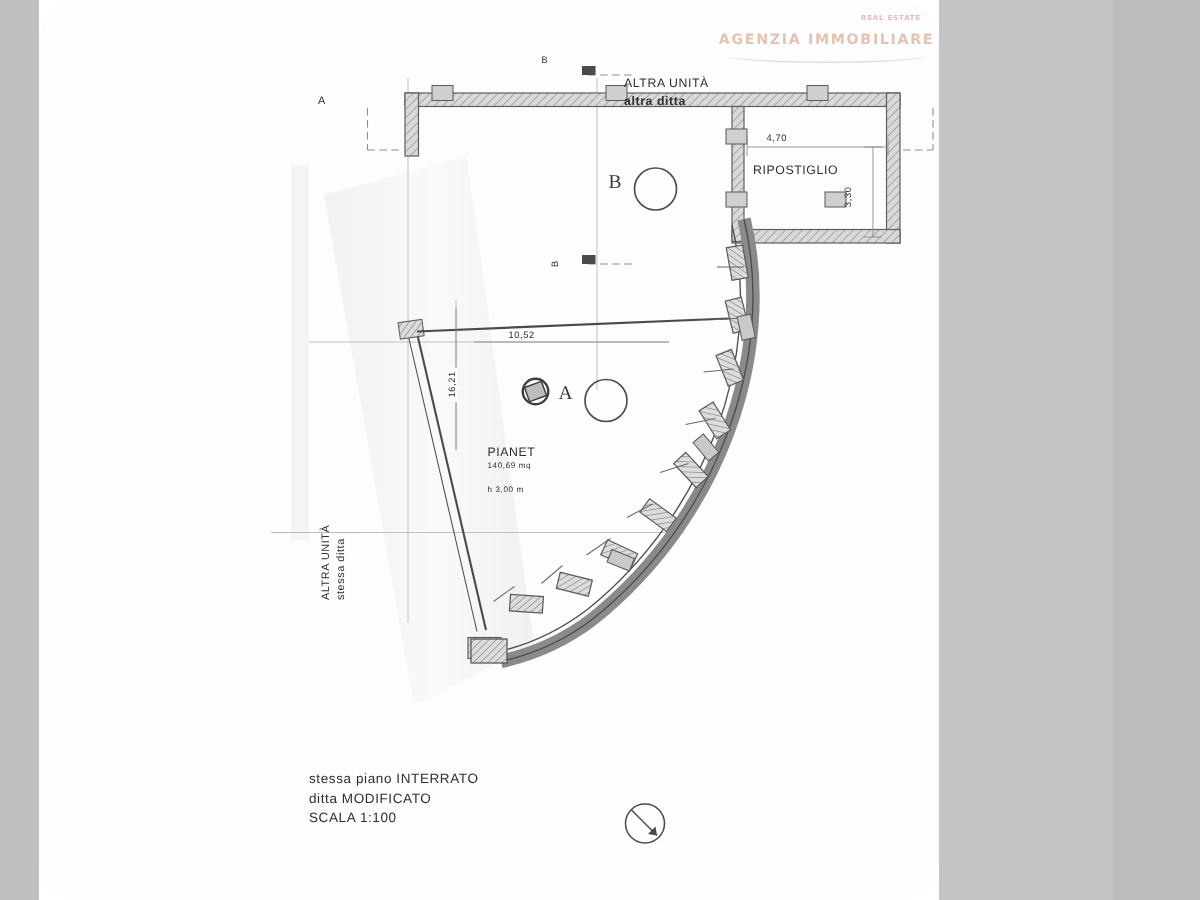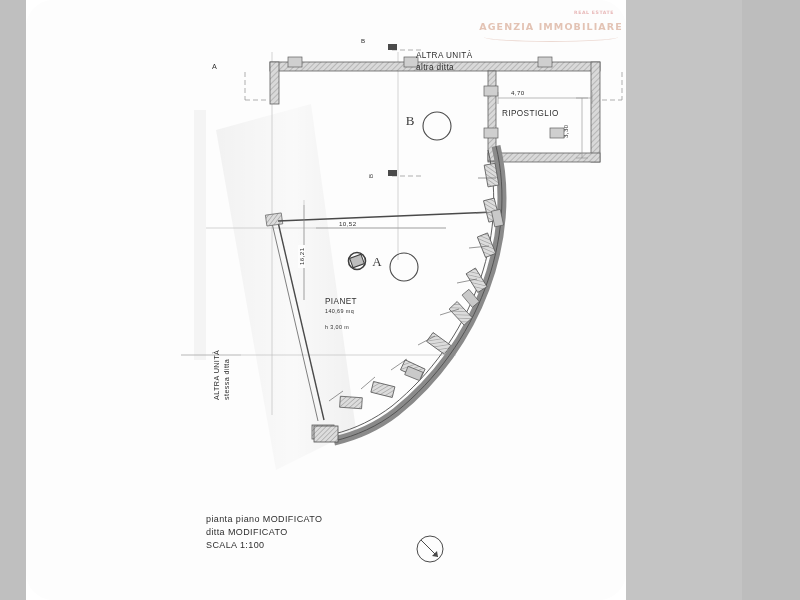--- a/index.html
+++ b/index.html
@@ -222,21 +222,21 @@
         <line x1="395" y1="540" x2="412" y2="557" stroke="#4a4a4a" stroke-width="1"></line>
         <polygon points="412,557 406,556 411,551" fill="#4a4a4a"></polygon>
       </g>
 
       <g stroke="#b9b9b9" stroke-width="0.6">
         <line x1="155" y1="355" x2="215" y2="355"></line>
       </g>
     </svg>
 
     <div class="ptxt s10" style="left:390px;top:51px;">ALTRA UNITÀ</div>
-    <div class="ptxt s10" style="left:390px;top:63px;">altra ditta</div>
+    <div class="ptxt s10" style="left:390px;top:63px;font-weight:bold;">altra ditta</div>
 
     <div class="ptxt s10" style="left:476px;top:109px;">RIPOSTIGLIO</div>
 
     <div class="ptxt s8" style="left:485px;top:89px;">4,70</div>
 
     <div class="ptxt s8 vrot" style="left:536px;top:138px;">3,30</div>
 
     <div class="ptxt s8" style="left:310px;top:220px;background:#fdfdfd;padding:0 3px;">10,52</div>
 
     <div class="ptxt s8 vrot" style="left:272px;top:268px;background:#fdfdfd;padding:0 3px;">16,21</div>
@@ -248,21 +248,21 @@
     <div class="ptxt s9 vrot" style="left:186px;top:400px;">ALTRA UNITÀ</div>
     <div class="ptxt s9 vrot" style="left:196px;top:400px;">stessa ditta</div>
 
     <div class="circ" style="left:370px;top:107px;width:28px;height:28px;border:0;line-height:28px;font-size:13px;">B</div>
     <div class="circ" style="left:337px;top:248px;width:28px;height:28px;border:0;line-height:28px;font-size:13px;">A</div>
 
     <div class="ptxt s9" style="left:186px;top:62px;">A</div>
     <div class="ptxt s8" style="left:335px;top:37px;">B</div>
     <div class="ptxt s8 vrot" style="left:341px;top:178px;">B</div>
 
-    <div class="ptxt s11" style="left:180px;top:514px;">pianta piano MODIFICATO</div>
+    <div class="ptxt s11" style="left:180px;top:514px;">stessa piano INTERRATO</div>
     <div class="ptxt s11" style="left:180px;top:527px;">ditta MODIFICATO</div>
     <div class="ptxt s11" style="left:180px;top:540px;text-align:center;">SCALA 1:100</div>
 
   </div>
 
   <div id="logo">
     <div class="l3">REAL ESTATE</div>
     <div class="swoosh"></div>
     <div class="l2">AGENZIA IMMOBILIARE</div>
   </div>

